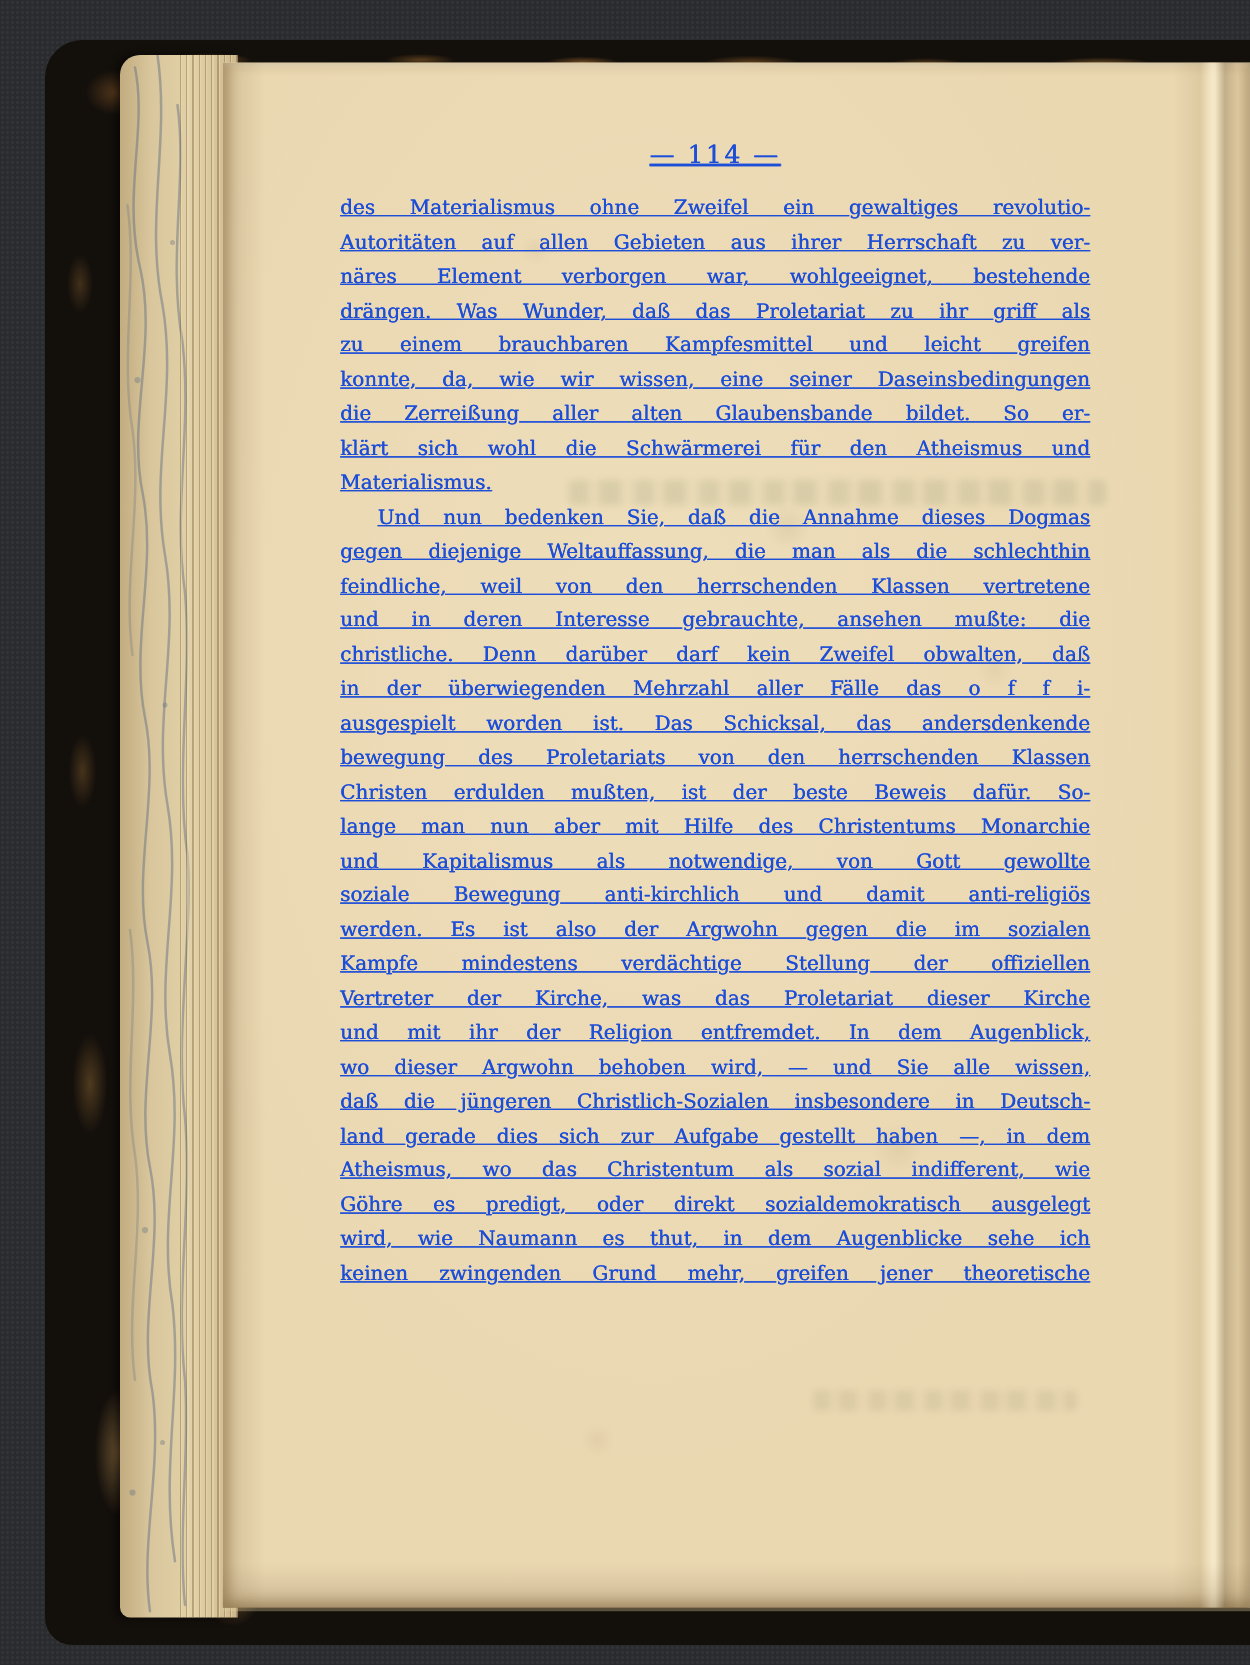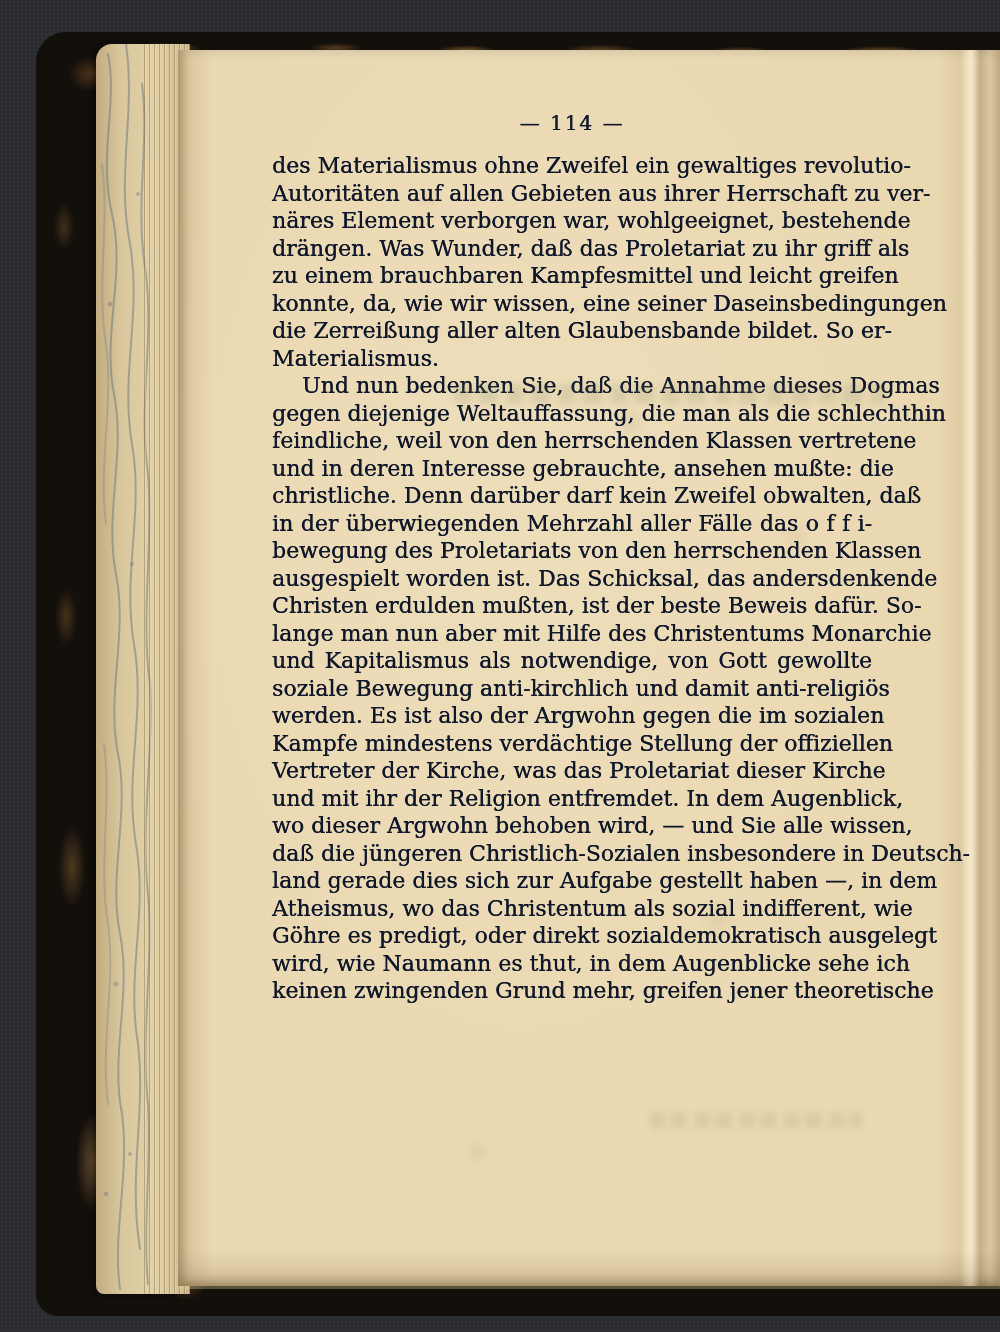--- a/index.html
+++ b/index.html
@@ -67,29 +67,30 @@
       radial-gradient(circle at 452px 372px, rgba(130,110,70,.10), transparent 18px),
       radial-gradient(circle at 618px 486px, rgba(130,110,70,.08), transparent 15px),
       radial-gradient(circle at 540px 868px, rgba(125,102,62,.09), transparent 20px),
       radial-gradient(circle at 300px 1102px, rgba(125,102,62,.07), transparent 14px),
       radial-gradient(circle at 250px 150px, rgba(125,102,62,.07), transparent 12px);
   }
   
   .text-block{
     position:absolute;left:94px;top:58px;width:600px;
     font-family:"DejaVu Serif", serif;
-    font-weight:400;color:#0f172a;
+    font-weight:400;color:#1d4ed8;
     text-shadow:0.35px 0 0 currentColor;
+    text-decoration:underline;
   }
   .page-header{
     height:30px;line-height:30px;margin-bottom:14px;
     text-align:center;font-size:20px;letter-spacing:2px;
   }
   .ln{
-    height:27.5px;line-height:27.5px;font-size:22px;
+    height:27.5px;line-height:27.5px;font-size:16px;
     white-space:nowrap;
     text-align:justify;text-align-last:justify;
   }
   .ln.short{text-align-last:left;}
   .ln.indent{text-indent:30px;}
   
   .ghost{position:absolute;pointer-events:none;border-radius:4px;filter:blur(3px);}
   .ghost1{
     left:183px;top:276px;width:430px;height:20px;opacity:.55;
     background:repeating-linear-gradient(90deg,
@@ -138,29 +139,30 @@
     <div class="text-block">
       <div class="page-header">—  114  —</div>
 
       <div class="ln">des Materialismus ohne Zweifel ein gewaltiges revolutio-</div>
       <div class="ln">Autoritäten auf allen Gebieten aus ihrer Herrschaft zu ver-</div>
       <div class="ln">näres Element verborgen war, wohlgeeignet, bestehende</div>
       <div class="ln">drängen. Was Wunder, daß das Proletariat zu ihr griff als</div>
       <div class="ln">zu einem brauchbaren Kampfesmittel und leicht greifen</div>
       <div class="ln">konnte, da, wie wir wissen, eine seiner Daseinsbedingungen</div>
       <div class="ln">die Zerreißung aller alten Glaubensbande bildet. So er-</div>
+      <div class="ln">klärt sich wohl die Schwärmerei für den Atheismus und</div>
       <div class="ln short">Materialismus.</div>
       <div class="ln indent">Und nun bedenken Sie, daß die Annahme dieses Dogmas</div>
       <div class="ln">gegen diejenige Weltauffassung, die man als die schlechthin</div>
       <div class="ln">feindliche, weil von den herrschenden Klassen vertretene</div>
       <div class="ln">und in deren Interesse gebrauchte, ansehen mußte: die</div>
       <div class="ln">christliche. Denn darüber darf kein Zweifel obwalten, daß</div>
       <div class="ln">in der überwiegenden Mehrzahl aller Fälle das o f f i-</div>
+      <div class="ln">ausgespielt worden ist. Das Schicksal, das andersdenkende</div>
       <div class="ln">bewegung des Proletariats von den herrschenden Klassen</div>
-      <div class="ln">ausgespielt worden ist. Das Schicksal, das andersdenkende</div>
       <div class="ln">Christen erdulden mußten, ist der beste Beweis dafür. So-</div>
       <div class="ln">lange man nun aber mit Hilfe des Christentums Monarchie</div>
       <div class="ln">und Kapitalismus als notwendige, von Gott gewollte</div>
       <div class="ln">soziale Bewegung anti-kirchlich und damit anti-religiös</div>
       <div class="ln">werden. Es ist also der Argwohn gegen die im sozialen</div>
       <div class="ln">Kampfe mindestens verdächtige Stellung der offiziellen</div>
       <div class="ln">Vertreter der Kirche, was das Proletariat dieser Kirche</div>
       <div class="ln">und mit ihr der Religion entfremdet. In dem Augenblick,</div>
       <div class="ln">wo dieser Argwohn behoben wird, — und Sie alle wissen,</div>
       <div class="ln">daß die jüngeren Christlich-Sozialen insbesondere in Deutsch-</div>

